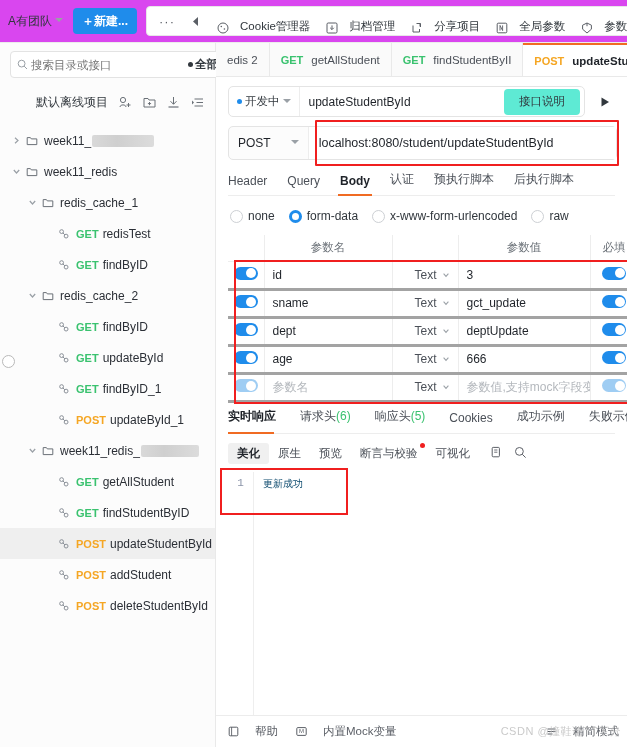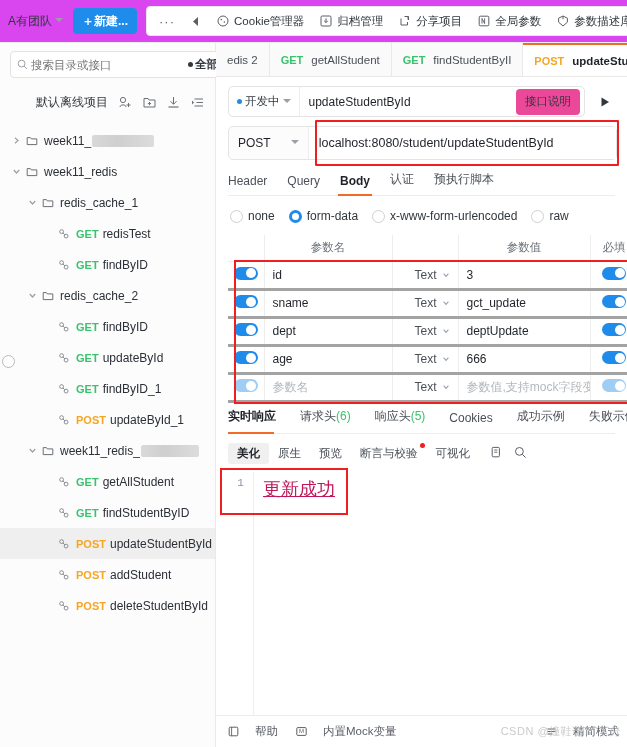--- a/index.html
+++ b/index.html
@@ -45,21 +45,21 @@
     margin-left: 9px;
     display: flex; align-items: center;
     height: 30px;
     border: 1px solid #e7e7e7;
     border-radius: 4px;
     background: #fff;
     padding: 0 6px;
     gap: 2px;
   }
   .tool-item {
-    display: flex; align-items: center; gap: 5px;
+    display: flex; align-items: flex-end; gap: 11px;
     padding: 0 7px; height: 26px;
     font-size: 11.5px; color: #31373d;
     cursor: pointer; white-space: nowrap;
   }
   .tool-dots { padding: 0 6px; color: #5b5f66; letter-spacing: 1px; font-size: 13px; cursor:pointer;}
   .tool-back { padding: 0 7px; cursor:pointer; display:flex; align-items:center;}
   .ico { display:inline-flex; align-items:center; justify-content:center; }
   .ico svg { display:block; }
 
   
@@ -191,22 +191,22 @@
     cursor: pointer; white-space: nowrap;
   }
   .dot-blue { width:5px; height:5px; border-radius:50%; background:#1f8ceb; display:inline-block;}
   .api-name {
     flex: 1 1 auto; border: 0; outline: 0;
     font-size: 12px; color: #1f2329;
     padding: 0 9px; font-family: inherit;
     background: transparent; min-width: 0;
   }
   .btn-desc {
-    background: #ec4899; border-radius: 4px;
-    height: 26px; padding: 0 9px; margin-right: 4px;
+    background: #5eead4; border-radius: 4px;
+    height: 26px; padding: 0 15px; margin-right: 4px;
     display: flex; align-items: center;
     font-size: 11.5px; color: #31373d; cursor: pointer; white-space: nowrap;
   }
   .btn-run {
     width: 24px; height: 26px;
     display: flex; align-items: center; justify-content: center;
     cursor: pointer; color: #31373d;
   }
 
   .urlrow {
@@ -347,21 +347,21 @@
   .codearea { display: flex; height: 100%; }
   .gutter {
     width: 26px; flex: 0 0 26px;
     border-right: 1px solid #eeeeee;
     font-size: 11px; color: #8a93a8;
     text-align: center; padding-top: 5px;
     font-family: "Liberation Mono", "DejaVu Sans Mono", monospace;
   }
   .codetext {
     flex: 1 1 auto; padding: 5px 0 0 9px;
-    font-size: 18px; color: #be185d; text-decoration: underline;
+    font-size: 10px; color: #0c4a6e;
   }
   .hl-resp {
     position: absolute; left: -8px; top: -4px;
     width: 128px; height: 47px;
     border: 2.5px solid #f01f1f;
     pointer-events: none;
   }
 
   .footbar {
     height: 32px; flex: 0 0 32px;
@@ -808,20 +808,21 @@
         <input class="url-input" value="localhost:8080/student/updateStudentById" style="">
         <div class="hl-url"></div>
       </div>
 
       <div class="reqtabs" id="reqtabs">
           <div class="rtab">Header</div>
           <div class="rtab">Query</div>
           <div class="rtab active">Body</div>
           <div class="rtab">认证</div>
           <div class="rtab">预执行脚本</div>
+          <div class="rtab">后执行脚本</div>
         </div>
 
       <div class="bodytypes" id="bodytypes">
           <div class="radio">
             <span class="rc"></span>
             <span>none</span>
           </div>
           <div class="radio">
             <span class="rc on"></span>
             <span>form-data</span>

